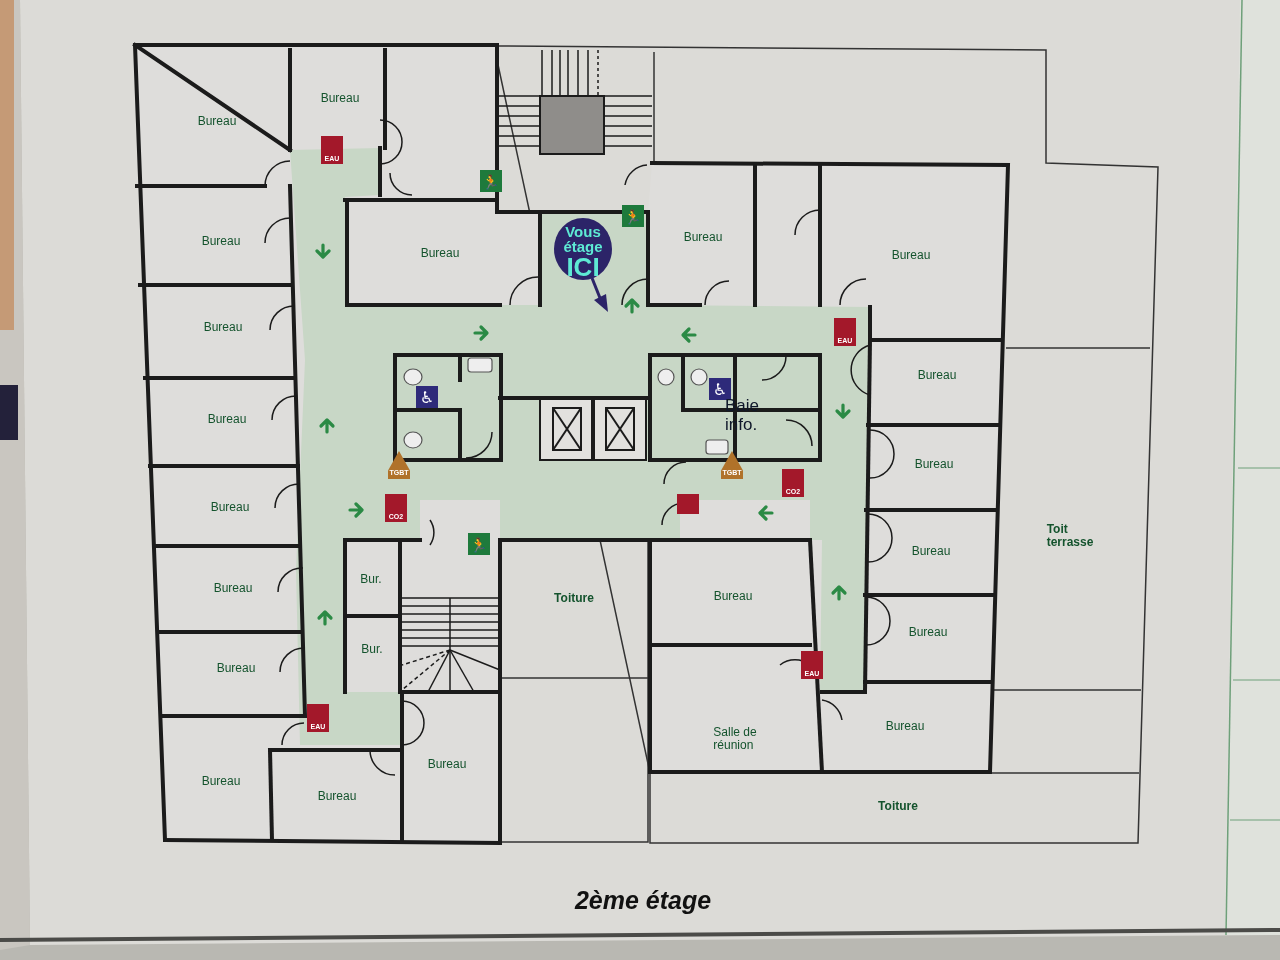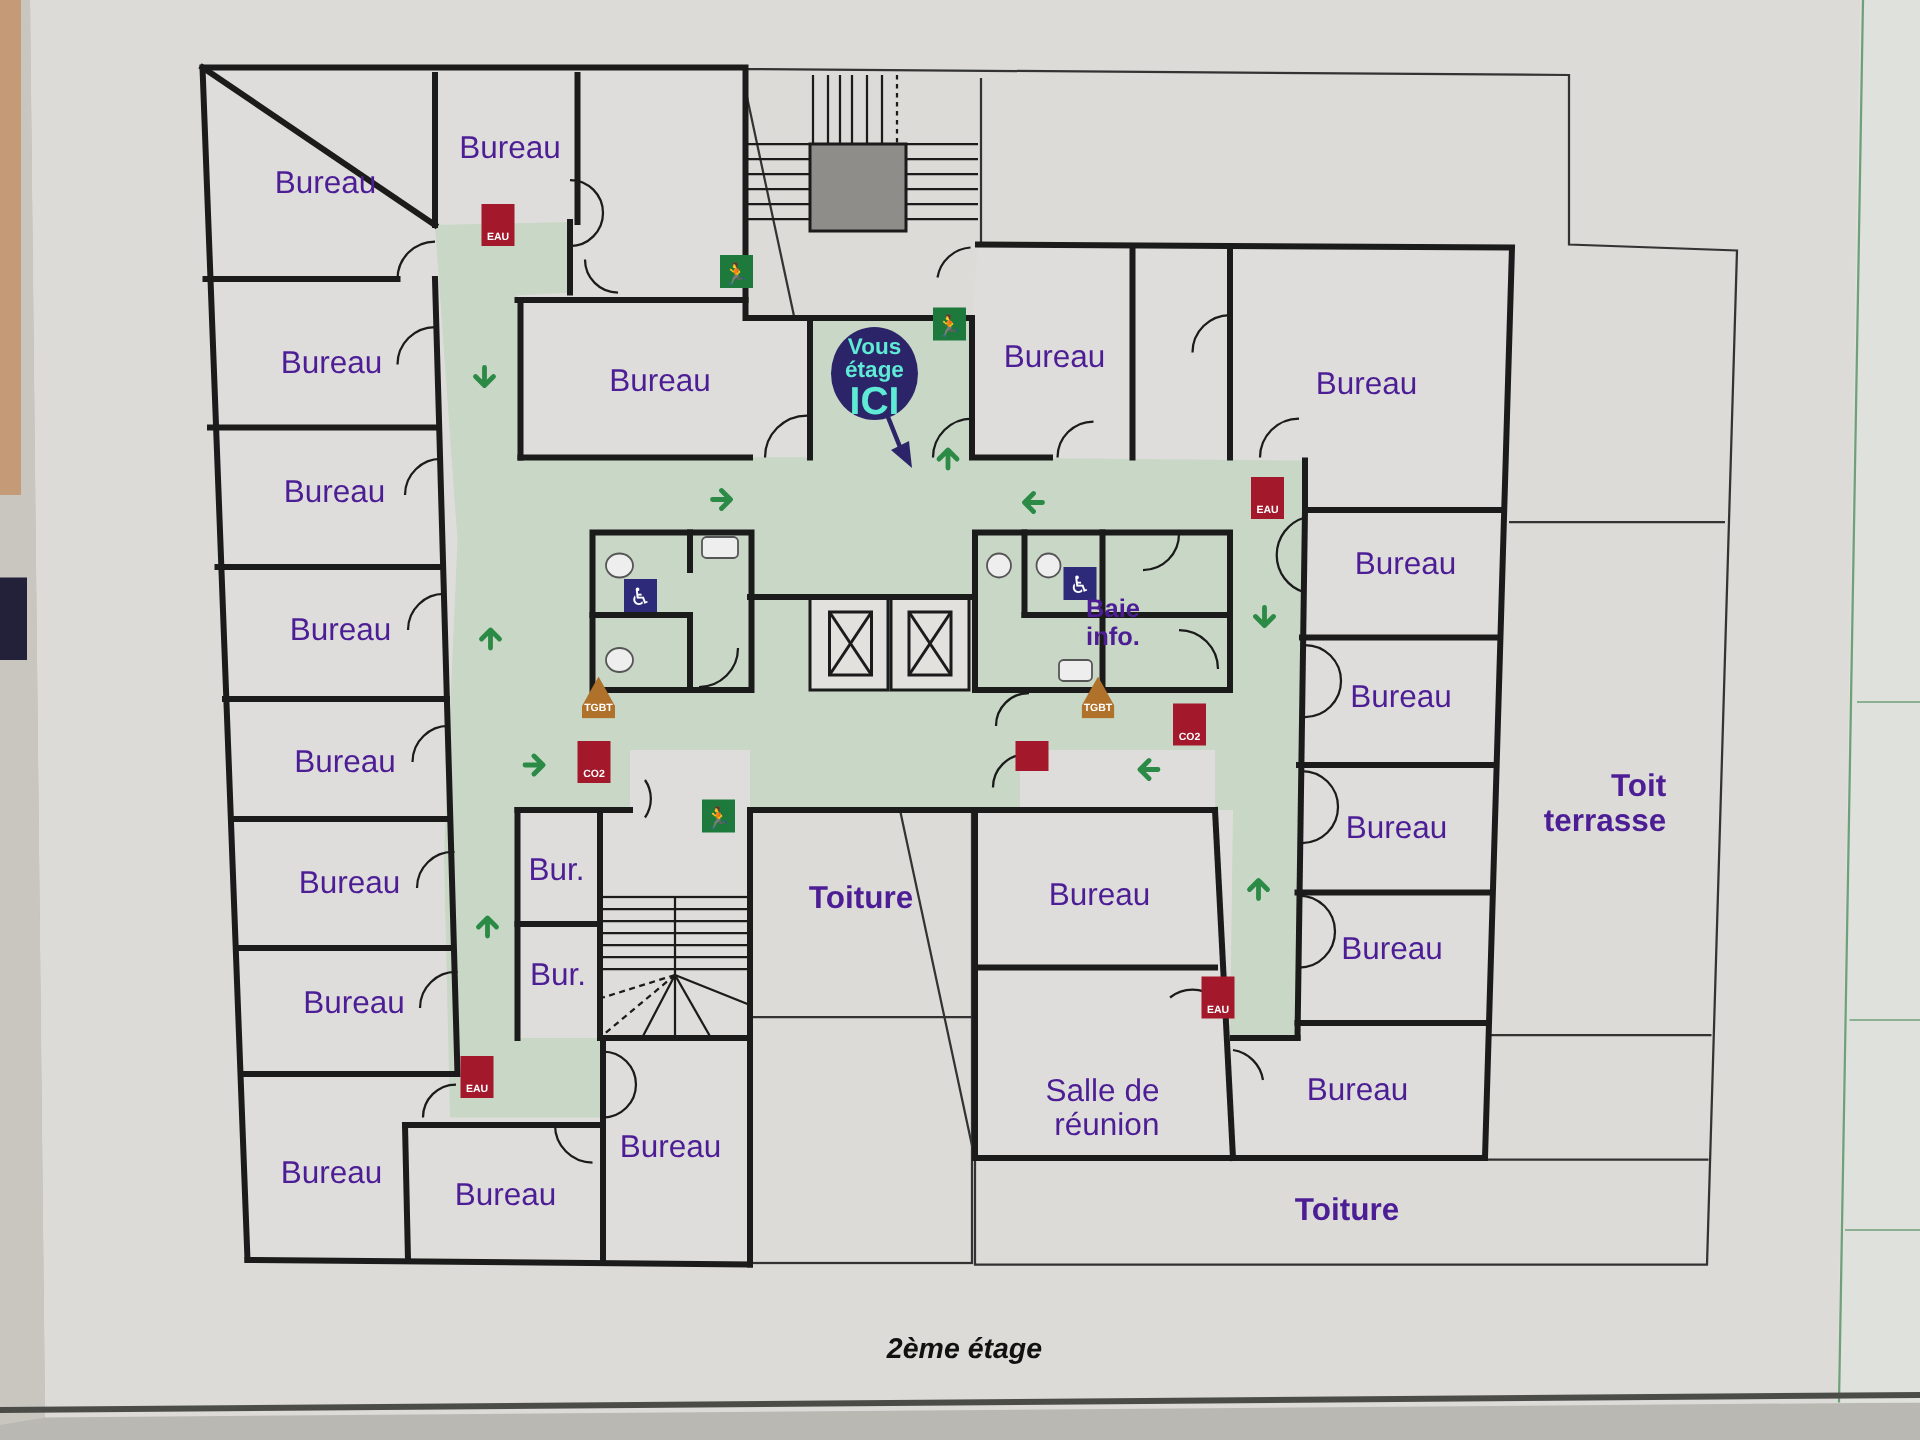--- a/index.html
+++ b/index.html
@@ -1,21 +1,21 @@
 <!DOCTYPE html>
 <html><head>
 <meta charset="utf-8">
 <style>
   html,body{margin:0;padding:0;}
   body{width:1280px;height:960px;overflow:hidden;background:#b9b8b2;font-family:"Liberation Sans",sans-serif;position:relative;}
   #board{position:absolute;left:0;top:0;width:1280px;height:960px;}
-  .lbl{position:absolute;font-family:"Liberation Sans",sans-serif;font-size:21px;color:#4c1d95;text-align:right;transform:translate(-50%,-50%);white-space:nowrap;line-height:1.1;}
+  .lbl{position:absolute;font-family:"Liberation Sans",sans-serif;font-size:12px;color:#14532d;text-align:left;transform:translate(-50%,-50%);white-space:nowrap;line-height:1.1;}
   .lbl.bold{font-weight:bold;}
-  .lbl.red{color:#4c1d95;font-weight:bold;font-size:17px;text-align:left;}
-  .title{position:absolute;left:643px;top:900px;transform:translate(-50%,-50%);font-weight:bold;font-style:italic;font-size:19px;color:#111;}
+  .lbl.red{color:#0f172a;font-weight:normal;font-size:17px;text-align:left;}
+  .title{position:absolute;left:643px;top:900px;transform:translate(-50%,-50%);font-weight:bold;font-style:italic;font-size:25px;color:#111;}
   .here{position:absolute;left:554px;top:218px;width:58px;height:62px;border-radius:50%;background:#2c2468;color:#5eead4;text-align:center;font-weight:bold;line-height:1;padding-top:6px;box-sizing:border-box;}
   .here .a{font-size:15px;display:block;}
   .here .b{font-size:26px;display:block;}
 </style>
 </head>
 <body>
 
 <div id="board">
 <svg width="1280" height="960" viewBox="0 0 1280 960" xmlns="http://www.w3.org/2000/svg">
 

